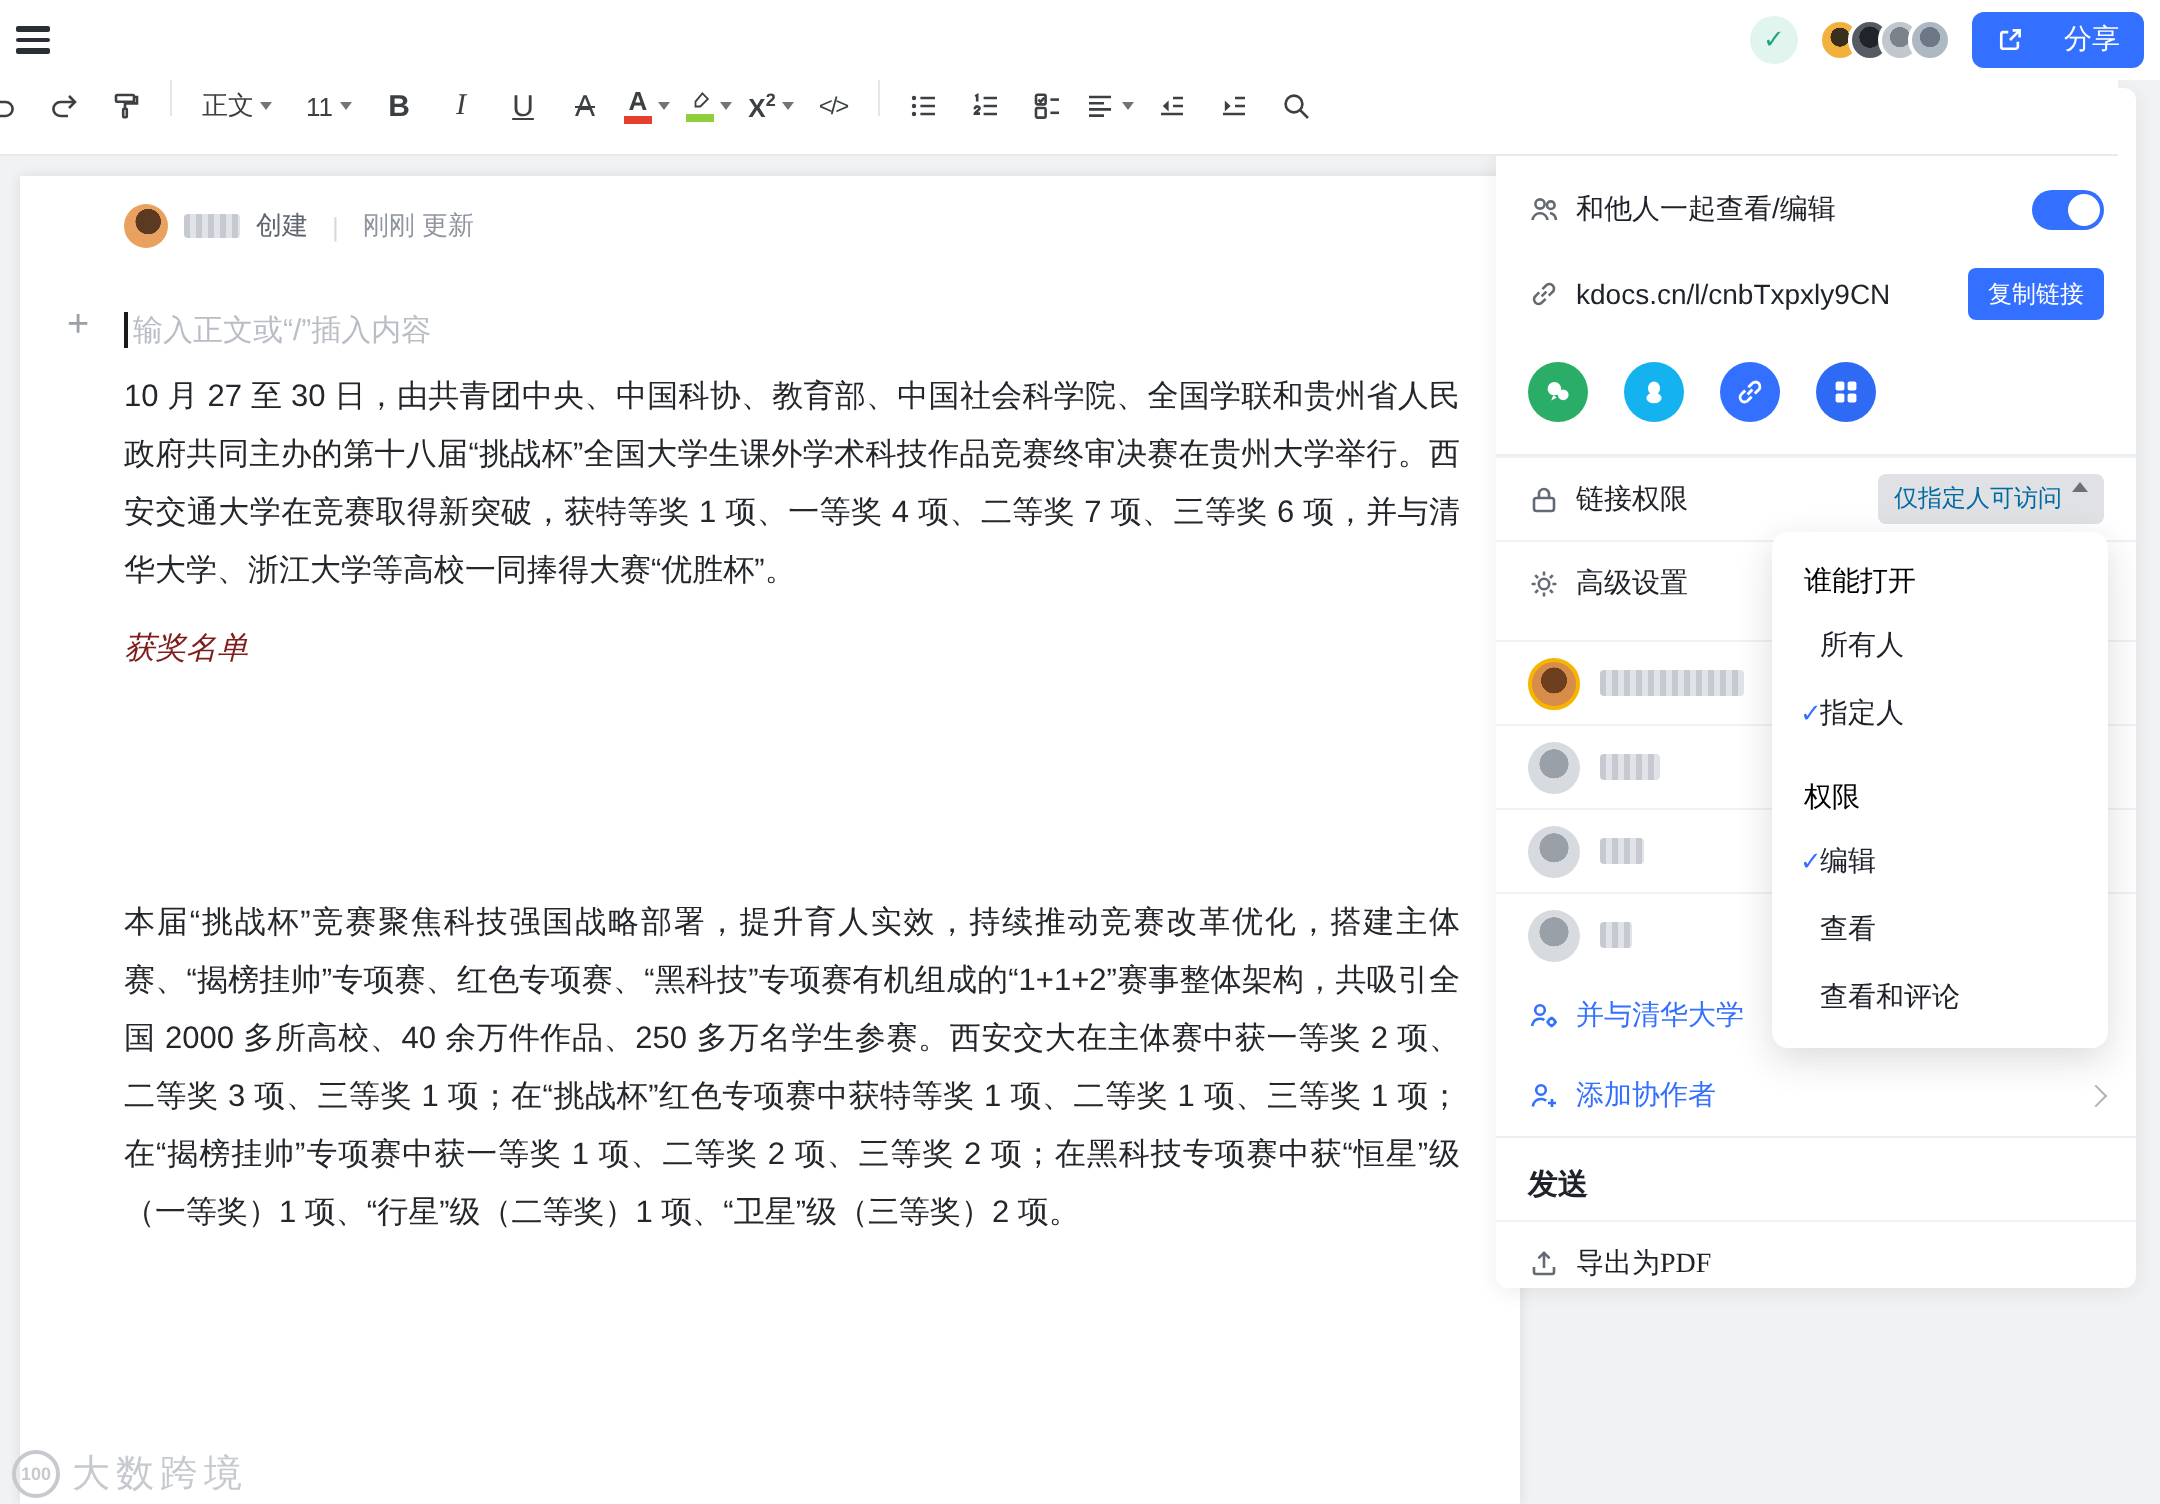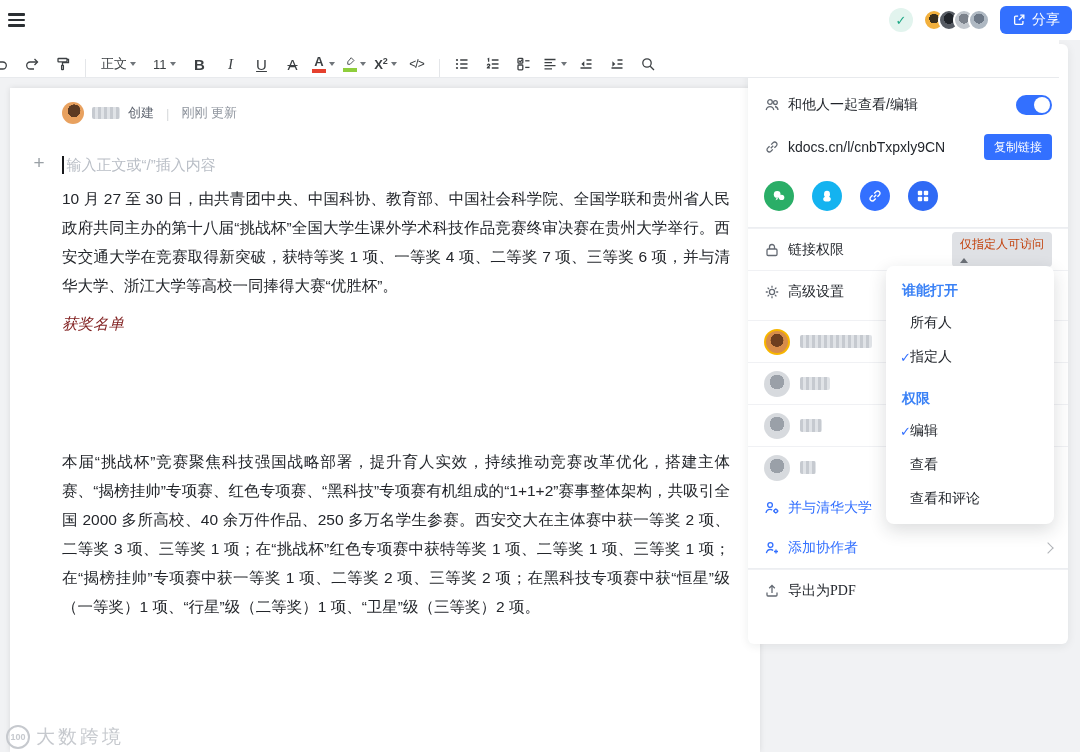--- a/index.html
+++ b/index.html
@@ -13,25 +13,25 @@
   .menu-btn i { display:block; height:2.5px; width:17px; background:#2b2f33; border-radius:1px; }
   .top-right { display:flex; align-items:center; gap:10px; }
   .sync-badge { width:24px; height:24px; border-radius:50%; background:#e2f4ee; color:#1ba784; font-size:13px; display:flex; align-items:center; justify-content:center; font-weight:bold; }
   .avatars { display:flex; }
   .avatars .av { width:22px; height:22px; border-radius:50%; border:2px solid #fff; margin-left:-7px; position:relative; }
   .avatars .av:first-child { margin-left:0; }
   .av1 { background:radial-gradient(circle at 50% 42%, #3a2f1d 0 34%, #f2b03d 35%); }
   .av2 { background:radial-gradient(circle at 50% 42%, #20242a 0 38%, #565b63 39%); }
   .av3 { background:radial-gradient(circle at 50% 42%, #7c828b 0 36%, #c2c7cd 37%); }
   .av4 { background:radial-gradient(circle at 50% 42%, #6d7886 0 36%, #aeb8c2 37%); }
-  .share-btn { display:flex; align-items:center; gap:6px; background:#3370ff; color:#fff; border:none; border-radius:6px; height:28px; padding:0 12px; font-size:14px; cursor:pointer; font-family:inherit; }
+  .share-btn { display:flex; align-items:center; gap:20px; background:#3370ff; color:#fff; border:none; border-radius:6px; height:28px; padding:0 12px; font-size:14px; cursor:pointer; font-family:inherit; }
   .share-btn svg { stroke:#fff; }
 
   
-  .toolbar { position:absolute; left:0; top:40px; width:1059px; height:38px; background:#fff; border-bottom:1px solid #e8eaed; display:flex; align-items:flex-end; gap:5px; padding-left:0; z-index:15; }
+  .toolbar { position:absolute; left:0; top:40px; width:1059px; height:38px; background:#fff; border-bottom:1px solid #e8eaed; display:flex; align-items:flex-start; gap:5px; padding-left:0; z-index:15; }
   .tb { min-width:26px; height:26px; border:none; background:transparent; border-radius:4px; display:flex; align-items:center; justify-content:center; gap:3px; color:#3c4043; font-size:15px; cursor:pointer; font-family:inherit; }
   .tb svg { stroke:#3c4043; fill:none; stroke-width:1.3; width:16px; height:16px; }
   .tb .fillme { fill:#3c4043; stroke:none; }
   .tb.txt { font-weight:bold; font-size:15px; }
   .tb.italic { font-style:italic; font-weight:normal; font-family:"Liberation Serif","DejaVu Serif",serif; }
   .tb.underline { text-decoration:underline; font-weight:normal; }
   .tb.strike { text-decoration:line-through; font-weight:normal; }
   .dd { padding:0 6px; font-size:13px; color:#3c4043; }
   .caret { width:0; height:0; border-left:3.5px solid transparent; border-right:3.5px solid transparent; border-top:4px solid #70757a; }
   .tbsep { width:1px; height:18px; background:#e4e6e9; margin:0 4px; }
@@ -73,33 +73,33 @@
   .toggle::after { content:""; position:absolute; right:2px; top:2px; width:16px; height:16px; border-radius:50%; background:#fff; }
   .share-icons { display:flex; gap:18px; padding:12px 16px 16px; }
   .sic { width:30px; height:30px; border-radius:50%; display:flex; align-items:center; justify-content:center; cursor:pointer; }
   .sic svg { width:16px; height:16px; }
   .sic.wechat { background:#2aae67; }
   .sic.qq { background:#14b3f0; }
   .sic.linkc { background:#3370ff; }
   .sic.grid { background:#2f6af5; }
   .p-div { height:1px; background:#eceef1; }
   .hair { border-top:1px solid #f0f1f4; }
-  .pill { margin-left:auto; display:flex; gap:5px; background:#dfe1e5; border-radius:4px; padding:4px 8px; font-size:12px; color:#c2410c; cursor:pointer;flex-direction:column; }
+  .pill { margin-left:auto; display:flex; gap:5px; background:#dfe1e5; border-radius:4px; padding:4px 8px; font-size:12px; color:#0369a1; cursor:pointer; }
   .caret-up { width:0; height:0; border-left:4px solid transparent; border-right:4px solid transparent; border-bottom:5px solid #6b7077; }
   .collab-list { margin-top:8px; }
   .c-row { display:flex; align-items:center; gap:10px; height:42px; padding:0 16px; border-top:1px solid #f0f1f4; }
   .c-av { width:26px; height:26px; border-radius:50%; flex:none; }
   .c-av.owner { background:radial-gradient(circle at 50% 42%, #6e3f1f 0 38%, #d78c4a 39%); border:2px solid #f7b500; }
   .c-av.g1 { background:radial-gradient(circle at 50% 42%, #9aa0a8 0 36%, #d7dade 37%); }
   .chev-r { margin-left:auto; width:8px; height:8px; border-right:1.6px solid #b0b3b8; border-top:1.6px solid #b0b3b8; transform:rotate(45deg); }
   .send-row { border-top:1px solid #f0f1f4; height:42px;font-family:Liberation Serif, serif; }
 
   
   .popup { position:absolute; left:886px; top:266px; width:168px; background:#fff; border-radius:8px; box-shadow:0 6px 18px rgba(31,35,41,.16); padding:6px 0 8px; z-index:50; }
-  .dd-head { padding:10px 16px 6px; font-size:14px; font-weight:bold; color:#3b82f6; }
+  .dd-head { padding:10px 16px 6px; font-size:14px; font-weight:normal; color:#000000; }
   .dd-head.second { margin-top:6px; }
   .dd-item { display:flex; align-items:center; height:34px; font-size:14px; color:#1f2329; cursor:pointer; }
   .dd-check { width:24px; padding-left:14px; color:#3370ff; font-size:13px; font-weight:bold; flex:none; }
   .dd-label { flex:1; }
 </style>
 </head>
 <body>
 
 <div class="stage">
 
@@ -366,20 +366,21 @@
           <circle cx="6.5" cy="5" r="2.4"></circle>
           <path d="M2.4 13.2c.4-2.2 2-3.7 4.1-3.7 1 0 1.9.3 2.6.9"></path>
           <path d="M12 9.5v4M10 11.5h4"></path>
         </svg>
       <span>添加协作者</span>
       <i class="chev-r"></i>
     </div>
 
     <div class="p-div"></div>
 
+    <div class="p-header">发送</div>
 
     <div class="p-row send-row">
       <svg viewBox="0 0 16 16">
           <path d="M13 9.5V12a1 1 0 0 1-1 1H4a1 1 0 0 1-1-1V9.5"></path>
           <path d="M8 2.5V10M5.2 5.2 8 2.4l2.8 2.8"></path>
         </svg>
       <span>导出为PDF</span>
     </div>
   </div>
 

